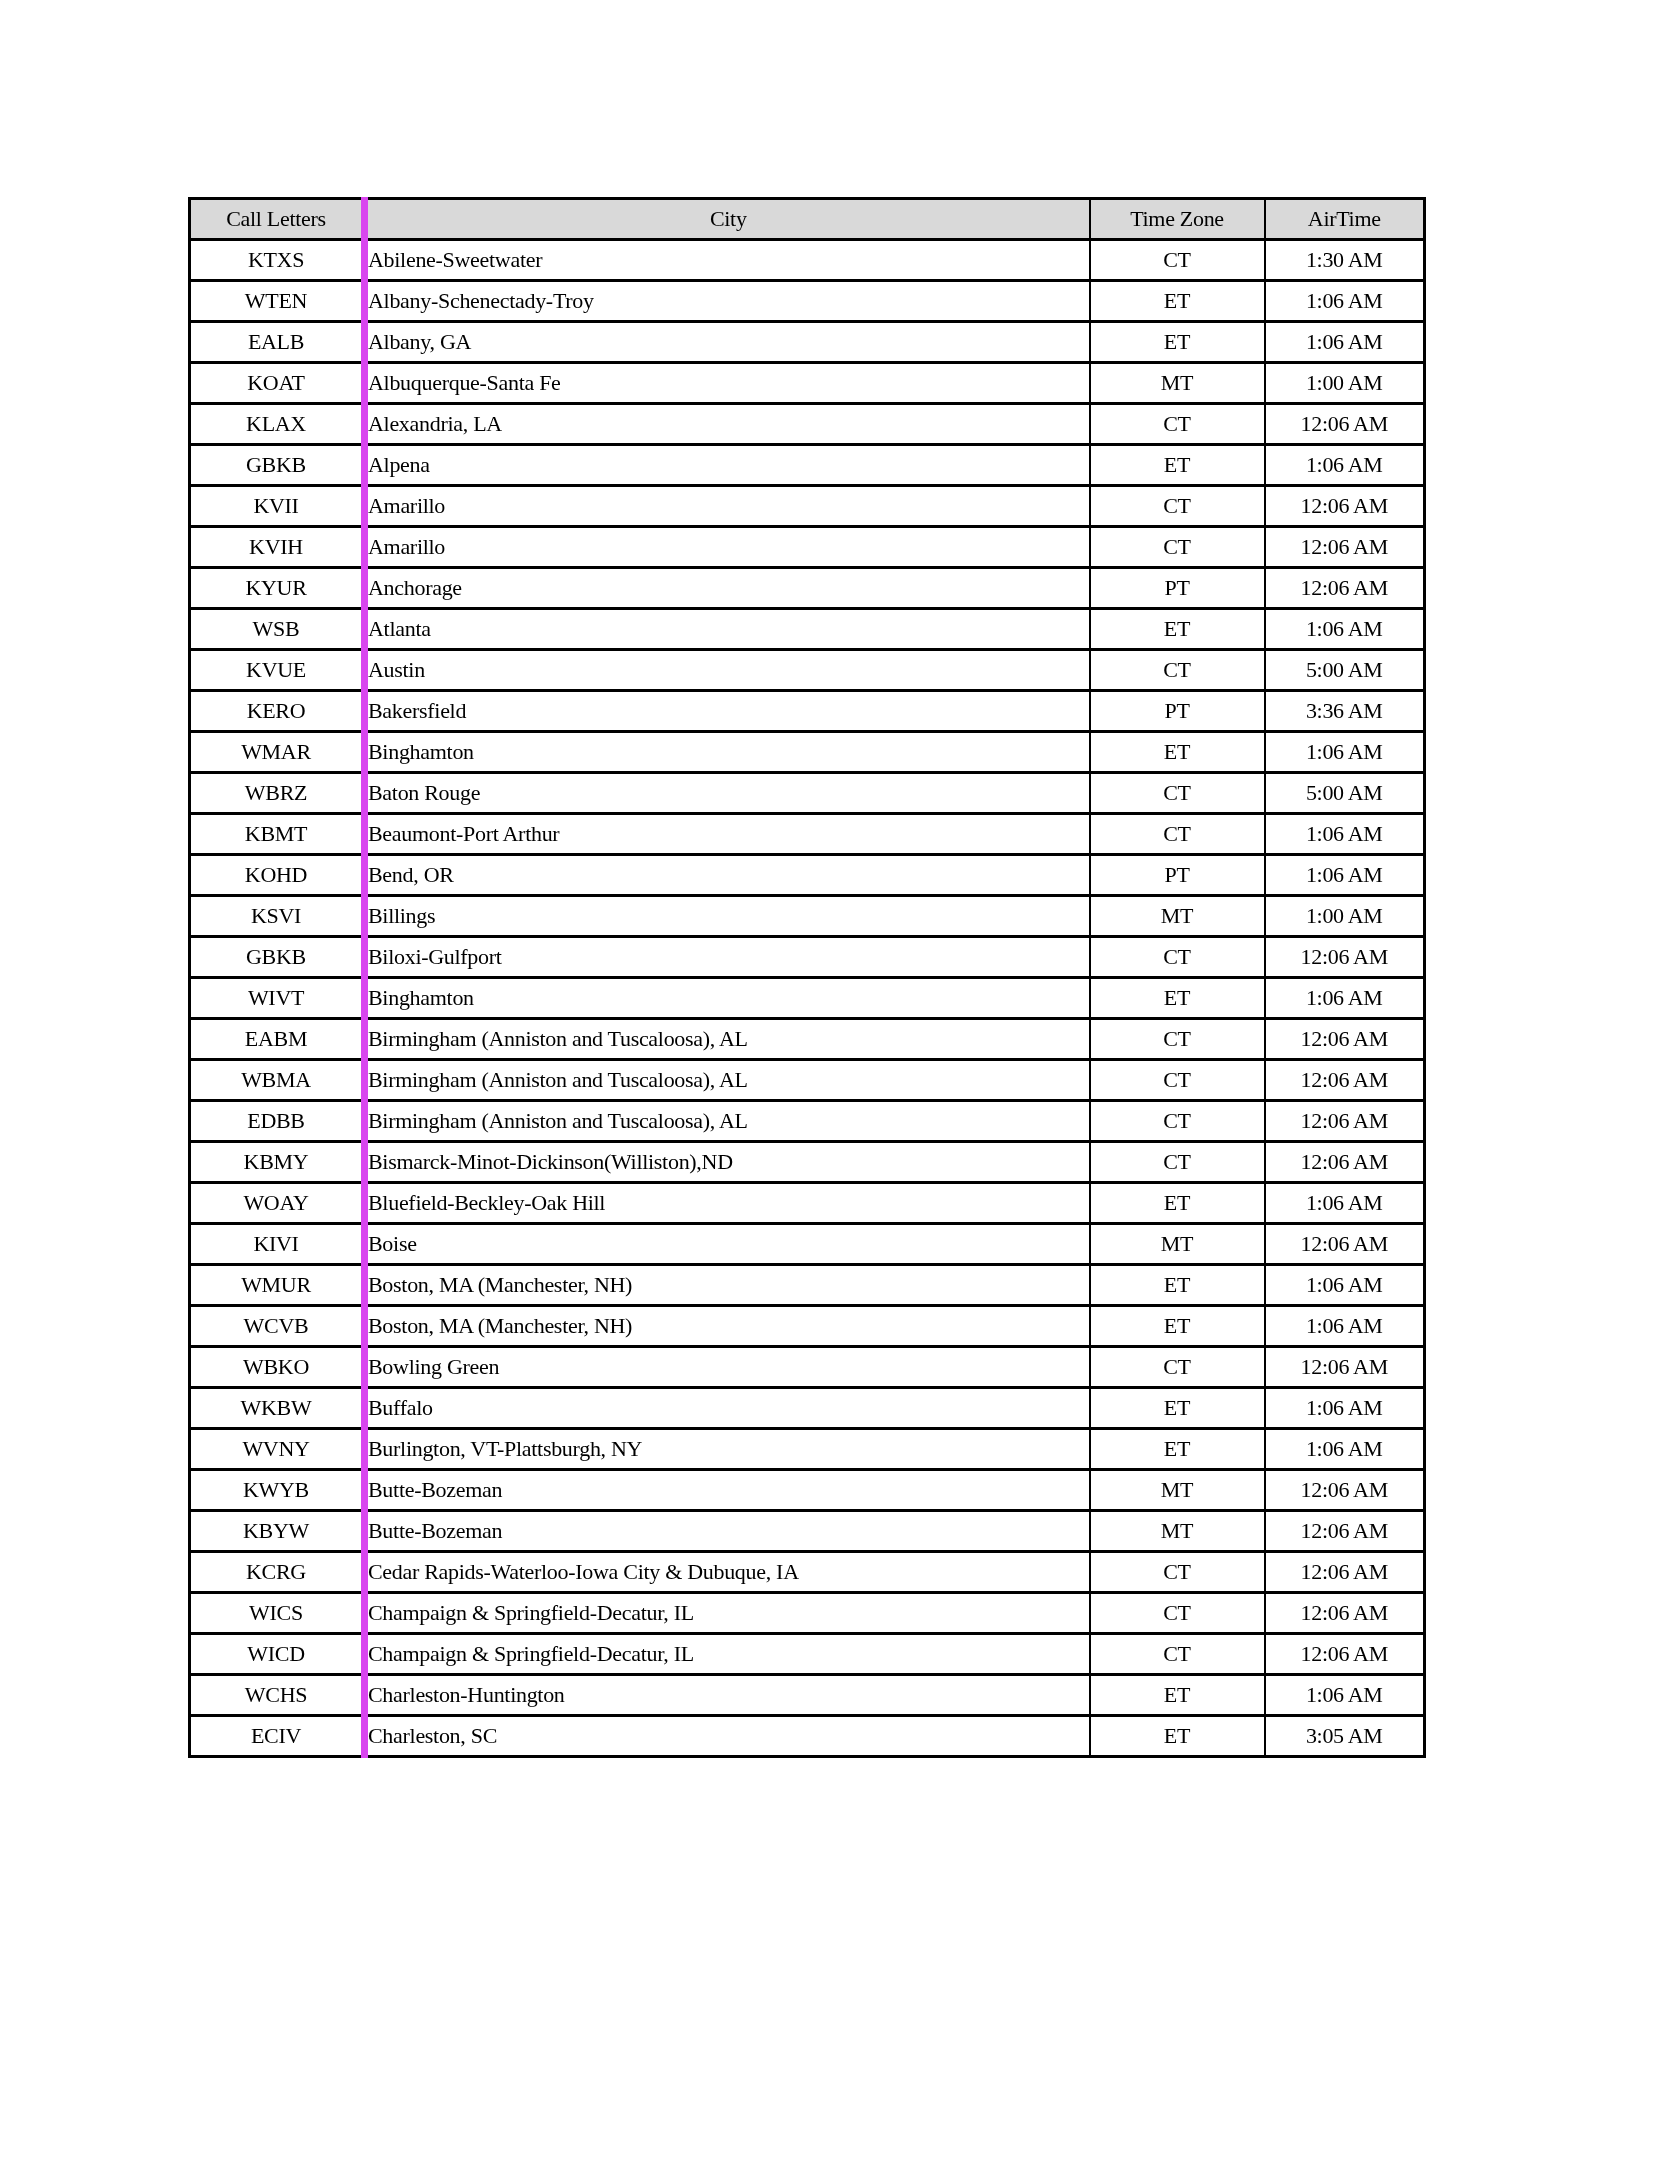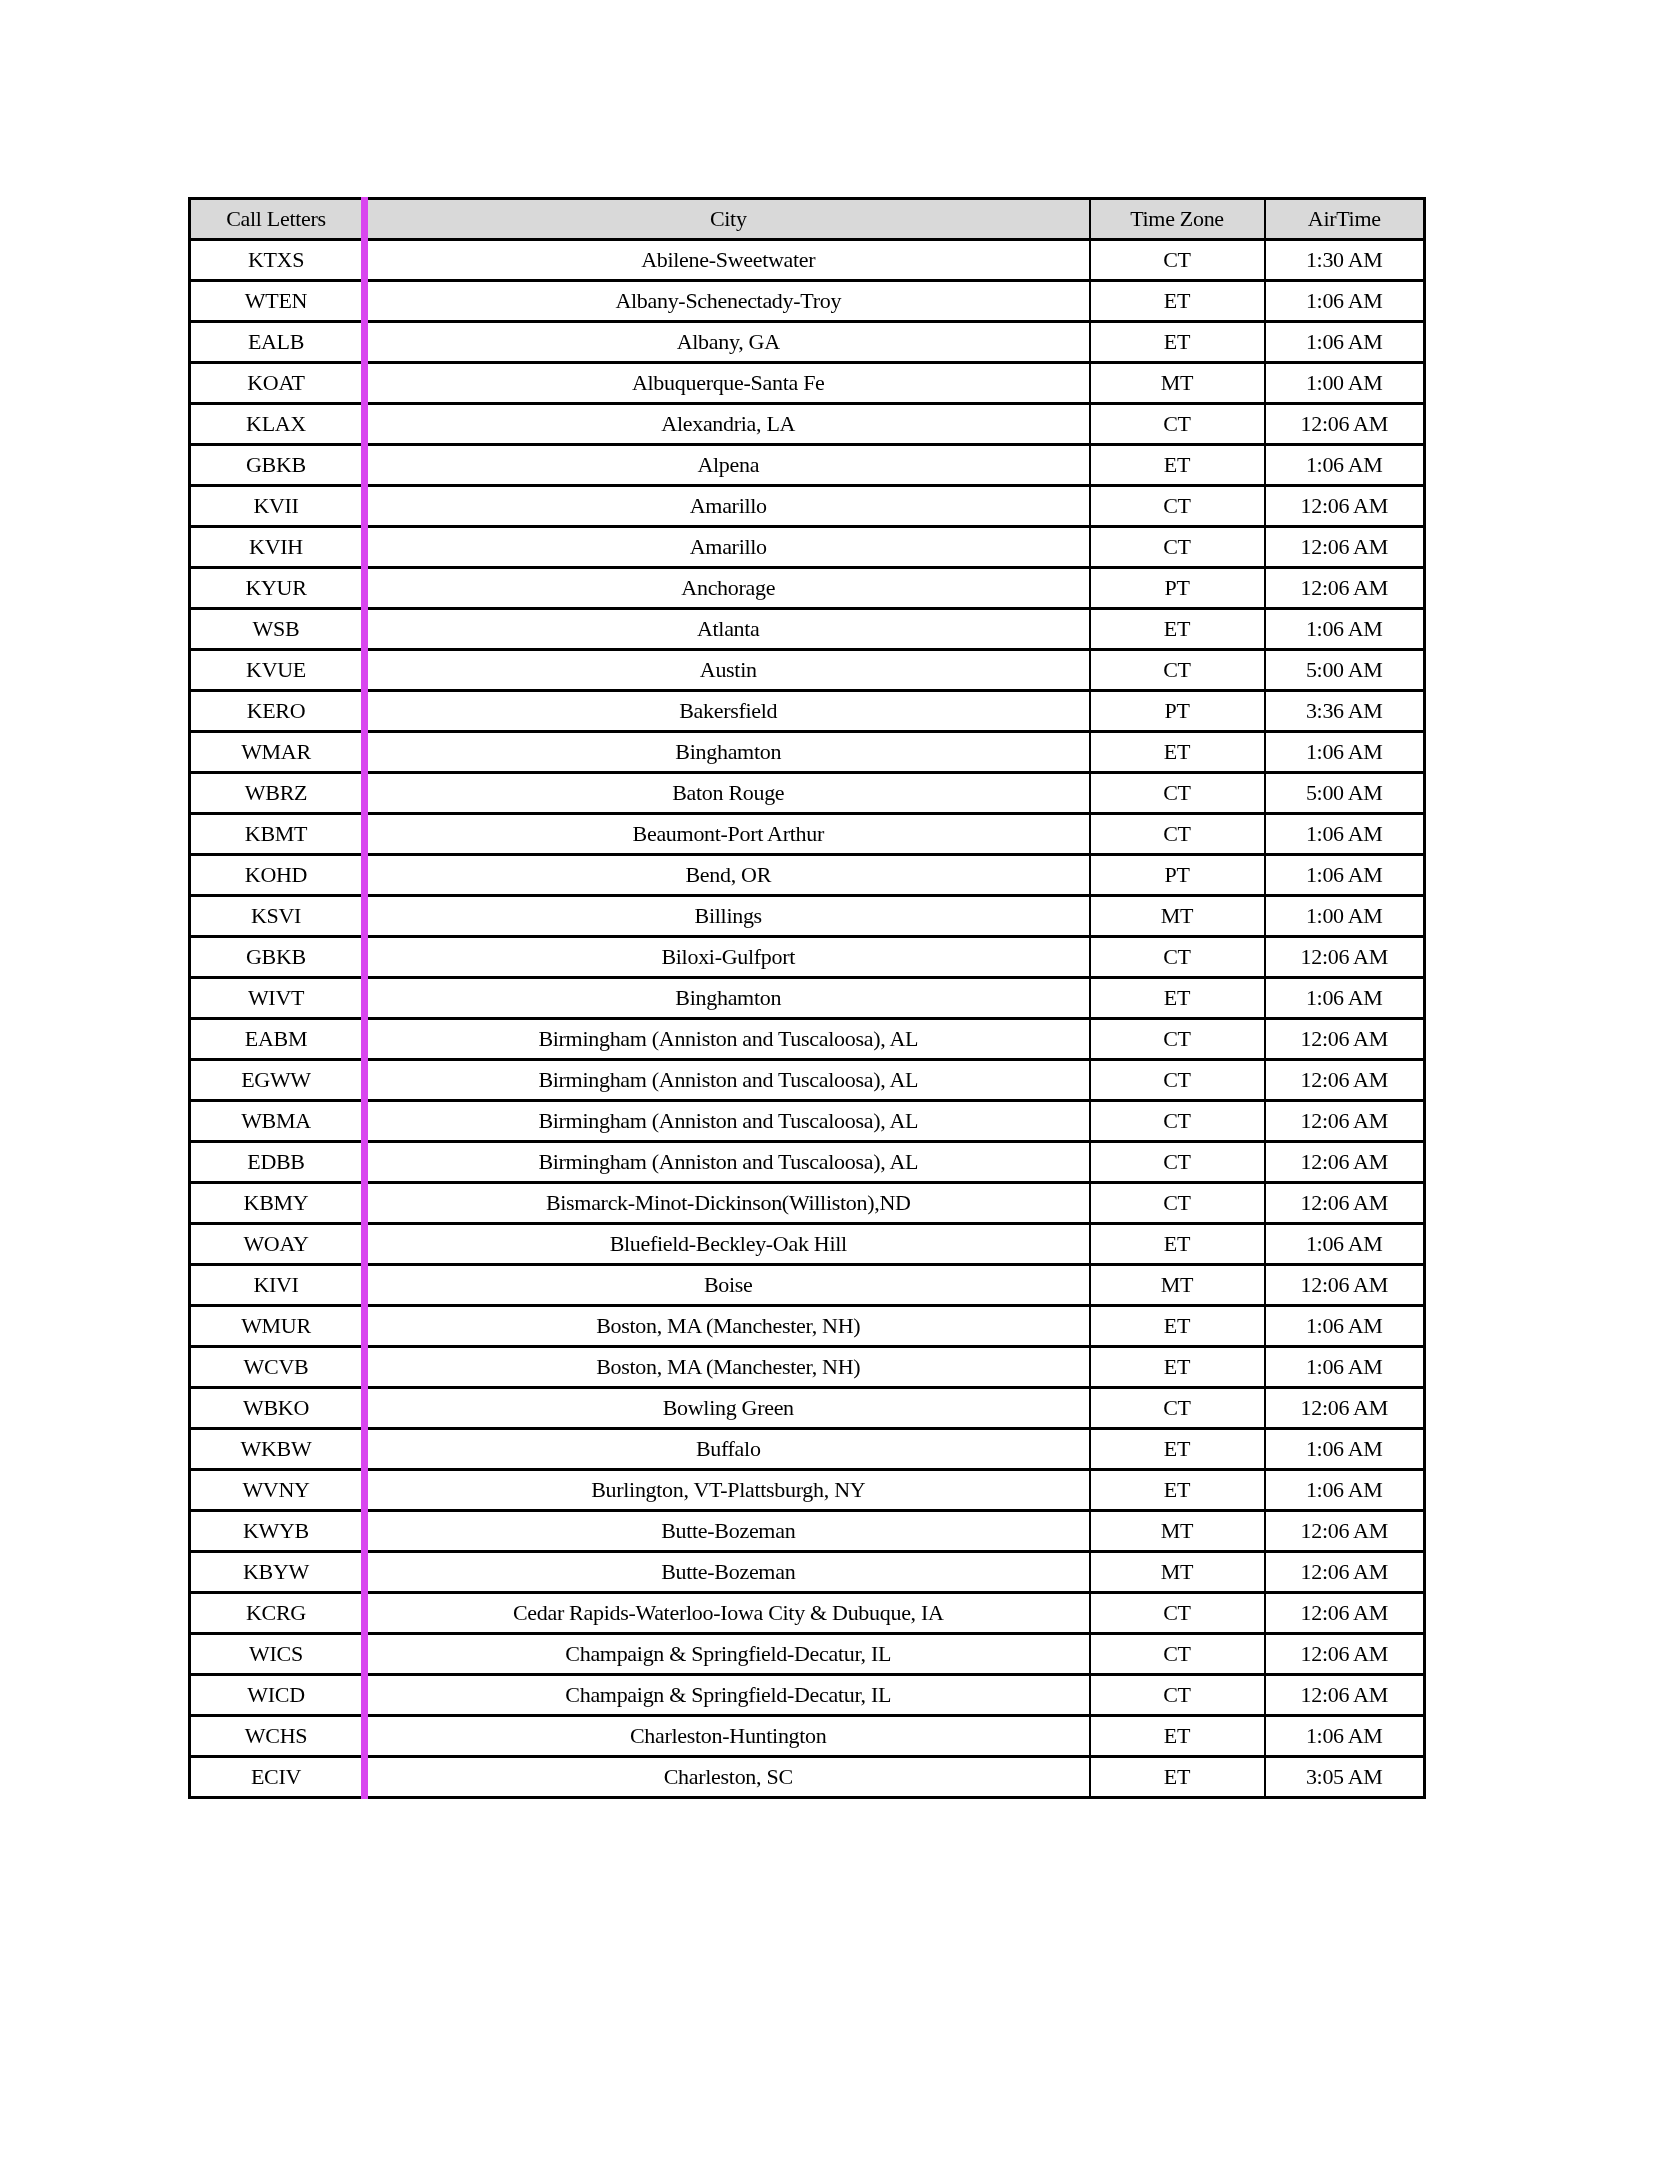--- a/index.html
+++ b/index.html
@@ -13,21 +13,21 @@
     font-size:22px;
     line-height:38px;
     white-space:nowrap;
     overflow:hidden;
     letter-spacing:-0.3px;
   }
   table.stations tr { border-top:3px solid #000; border-bottom:3px solid #000;font-family:Liberation Serif, serif; }
   table.stations { border:3px solid #000; }
   table.stations th { background:#d9d9d9; font-weight:normal; text-align:center; }
   td.c-call, td.c-tz, td.c-air { text-align:center; }
-  td.c-city { text-align:center; padding-left:4px; }
+  td.c-city { text-align:left; padding-left:4px; }
   col.w-call { width:175px; }
   col.w-city { width:725px; }
   col.w-tz { width:175px; }
   col.w-air { width:160px; }
   table.stations td.c-city, table.stations th.h-city { border-left:7px solid #d946ef; }
 </style>
 </head>
 <body>
 
 <div class="sheet">
@@ -161,26 +161,20 @@
           <td class="c-tz">ET</td>
           <td class="c-air">1:06 AM</td>
         </tr>
         <tr>
           <td class="c-call">EABM</td>
           <td class="c-city">Birmingham (Anniston and Tuscaloosa), AL</td>
           <td class="c-tz">CT</td>
           <td class="c-air">12:06 AM</td>
         </tr>
         <tr>
-          <td class="c-call">EGWW</td>
-          <td class="c-city">Birmingham (Anniston and Tuscaloosa), AL</td>
-          <td class="c-tz">CT</td>
-          <td class="c-air">12:06 AM</td>
-        </tr>
-        <tr>
           <td class="c-call">WBMA</td>
           <td class="c-city">Birmingham (Anniston and Tuscaloosa), AL</td>
           <td class="c-tz">CT</td>
           <td class="c-air">12:06 AM</td>
         </tr>
         <tr>
           <td class="c-call">EDBB</td>
           <td class="c-city">Birmingham (Anniston and Tuscaloosa), AL</td>
           <td class="c-tz">CT</td>
           <td class="c-air">12:06 AM</td>

